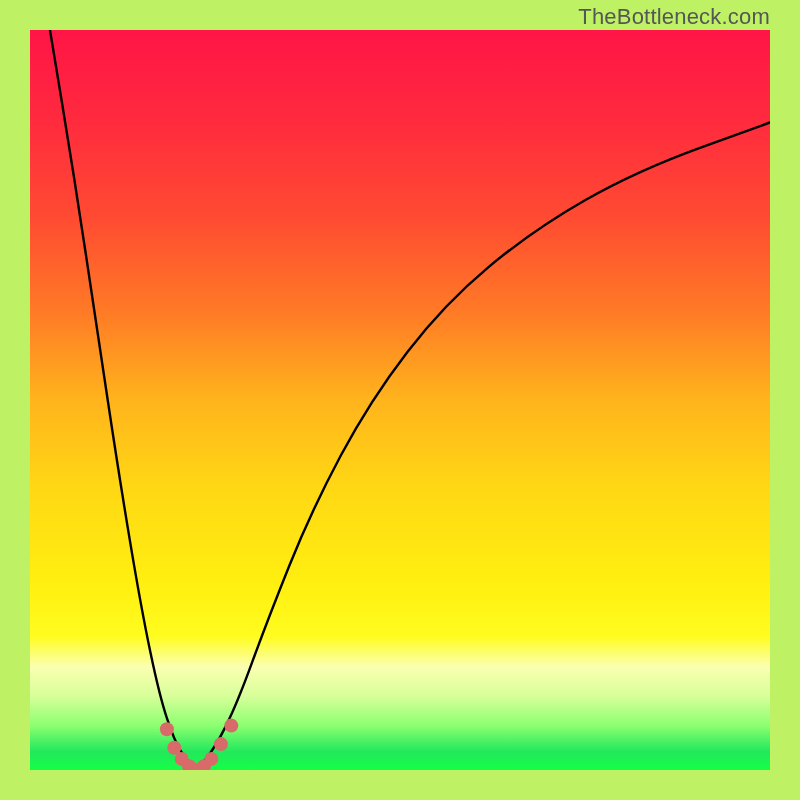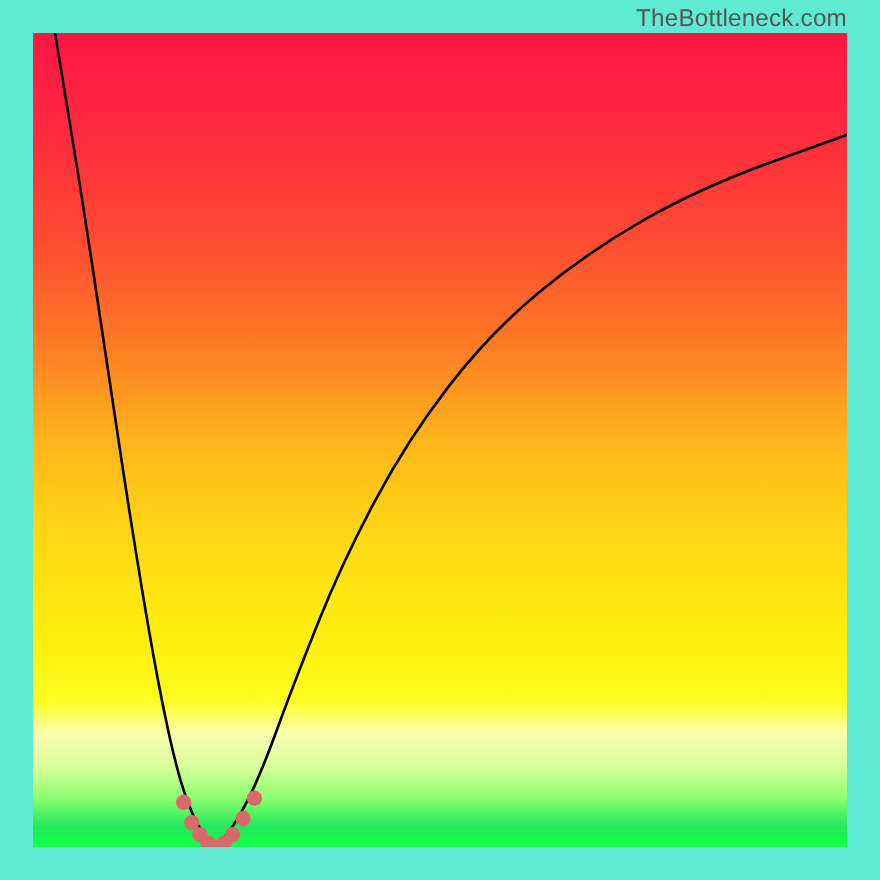--- a/index.html
+++ b/index.html
@@ -8,21 +8,21 @@
     width: 800px;
     height: 800px;
     overflow: hidden;
     background: #000;
     font-family: Arial, Helvetica, sans-serif;
   }
   .frame {
     position: absolute;
     left: 0; top: 0;
     width: 800px; height: 800px;
-    background: #5eead4;
+    background: #bef264;
   }
   .plot {
     position: absolute;
     left: 30px;
     top: 30px;
     width: 740px;
     height: 740px;
     overflow: hidden;
   }
   .bgfill {

